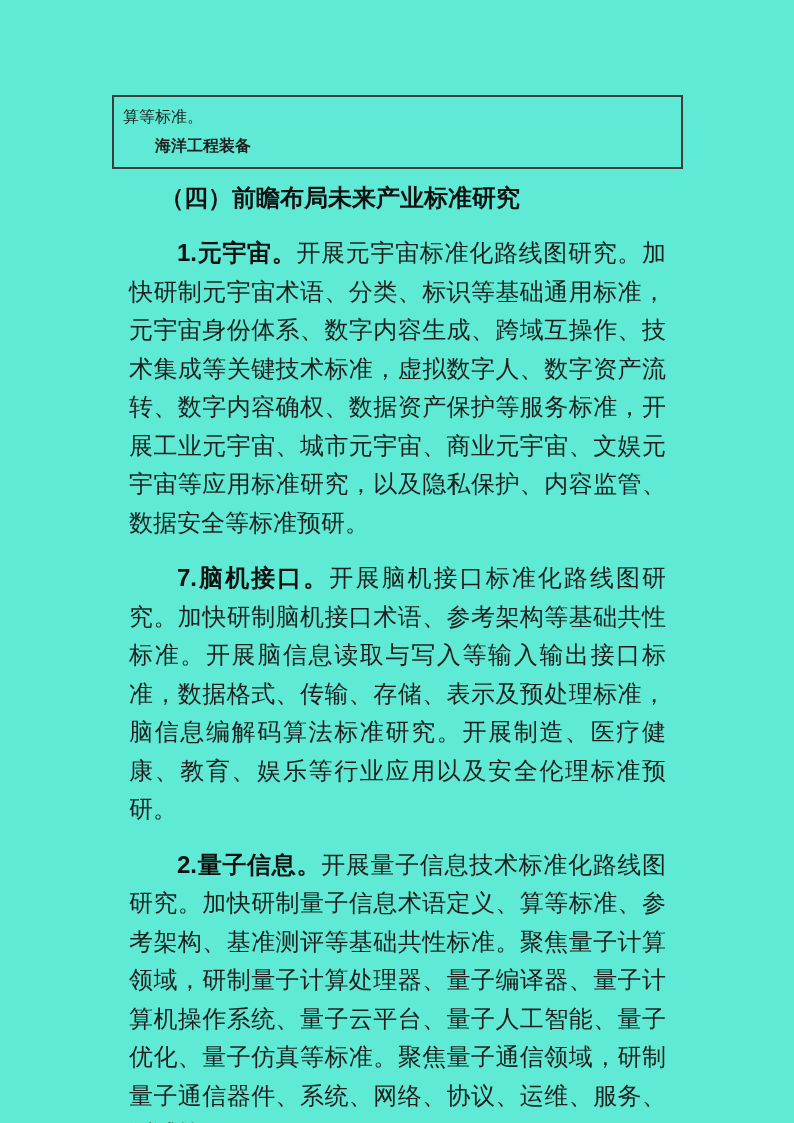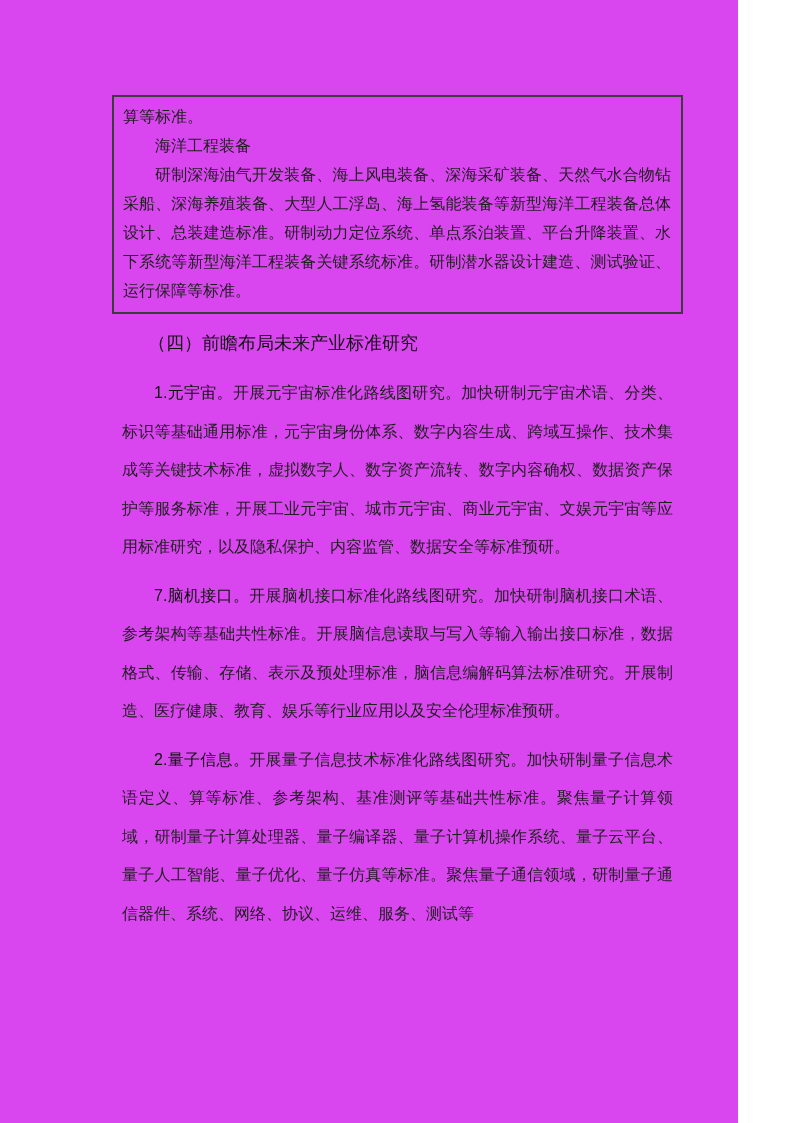--- a/index.html
+++ b/index.html
@@ -2,23 +2,23 @@
 <html lang="zh"><head>
 <meta charset="utf-8">
 <style>
   html, body {
     margin: 0;
     padding: 0;
     background: #ffffff;
   }
   .page {
     position: relative;
-    width: 738px;
+    width: 794px;
     height: 1123px;
-    background: #d946ef;
+    background: #5eead4;
     overflow: hidden;
     font-family: "Liberation Serif", "DejaVu Serif", serif;
     color: #1f1f1f;
   }
   .content {
     position: absolute;
     left: 112px;
     top: 95px;
     width: 571px;
   }
@@ -29,32 +29,32 @@
     padding: 5px 10px 7px 9px;
     font-size: 16px;
     line-height: 29px;
     text-align: justify;
   }
   .callout p { margin: 0; }
   .callout .sub { text-indent: 2em; }
   .callout .cbody { text-indent: 2em; }
   .hei {
     font-family: "Liberation Sans", "DejaVu Sans", sans-serif;
-    font-weight: 400;
+    font-weight: 700;
   }
   .heading {
-    font-size: 18px;
+    font-size: 24px;
     line-height: 38px;
     margin: 10px 0 12px 0;
     text-indent: 2em;
     color: #111111;
   }
   .para {
-    margin: 10px;
-    font-size: 16px;
+    margin: 17px;
+    font-size: 24px;
     line-height: 38.5px;
     text-align: justify;
     text-indent: 2em;
     color: #1f1f1f;
   }
   .para .lead { color: #111111; }
   .page-num {
     position: absolute;
     left: 0;
     right: 0;
@@ -67,21 +67,20 @@
 </style>
 </head>
 <body>
 
 <div class="page">
   <div class="content">
 
     <div class="callout">
       <p class="cont">算等标准。</p>
       <p class="sub hei">海洋工程装备</p>
-      <p class="cbody">研制深海油气开发装备、海上风电装备、深海采矿装备、天然气水合物钻采船、深海养殖装备、大型人工浮岛、海上氢能装备等新型海洋工程装备总体设计、总装建造标准。研制动力定位系统、单点系泊装置、平台升降装置、水下系统等新型海洋工程装备关键系统标准。研制潜水器设计建造、测试验证、运行保障等标准。</p>
     </div>
 
     <h2 class="heading hei">（四）前瞻布局未来产业标准研究</h2>
 
     <p class="para"><span class="lead hei">1.元宇宙。</span><span>开展元宇宙标准化路线图研究。加快研制元宇宙术语、分类、标识等基础通用标准，元宇宙身份体系、数字内容生成、跨域互操作、技术集成等关键技术标准，虚拟数字人、数字资产流转、数字内容确权、数据资产保护等服务标准，开展工业元宇宙、城市元宇宙、商业元宇宙、文娱元宇宙等应用标准研究，以及隐私保护、内容监管、数据安全等标准预研。</span></p>
 
     <p class="para"><span class="lead hei">7.脑机接口。</span><span>开展脑机接口标准化路线图研究。加快研制脑机接口术语、参考架构等基础共性标准。开展脑信息读取与写入等输入输出接口标准，数据格式、传输、存储、表示及预处理标准，脑信息编解码算法标准研究。开展制造、医疗健康、教育、娱乐等行业应用以及安全伦理标准预研。</span></p>
 
     <p class="para"><span class="lead hei">2.量子信息。</span><span>开展量子信息技术标准化路线图研究。加快研制量子信息术语定义、算等标准、参考架构、基准测评等基础共性标准。聚焦量子计算领域，研制量子计算处理器、量子编译器、量子计算机操作系统、量子云平台、量子人工智能、量子优化、量子仿真等标准。聚焦量子通信领域，研制量子通信器件、系统、网络、协议、运维、服务、测试等</span></p>
 

